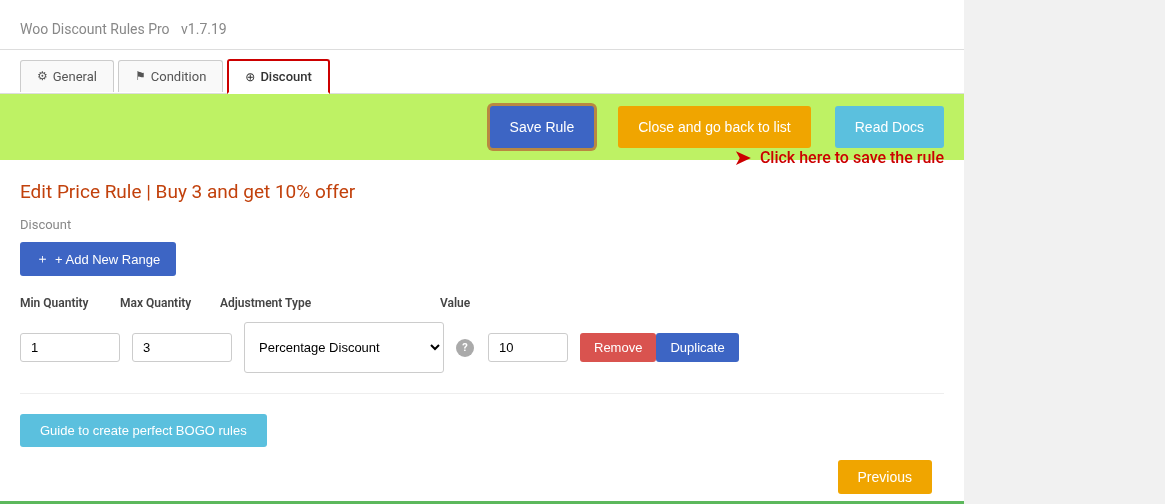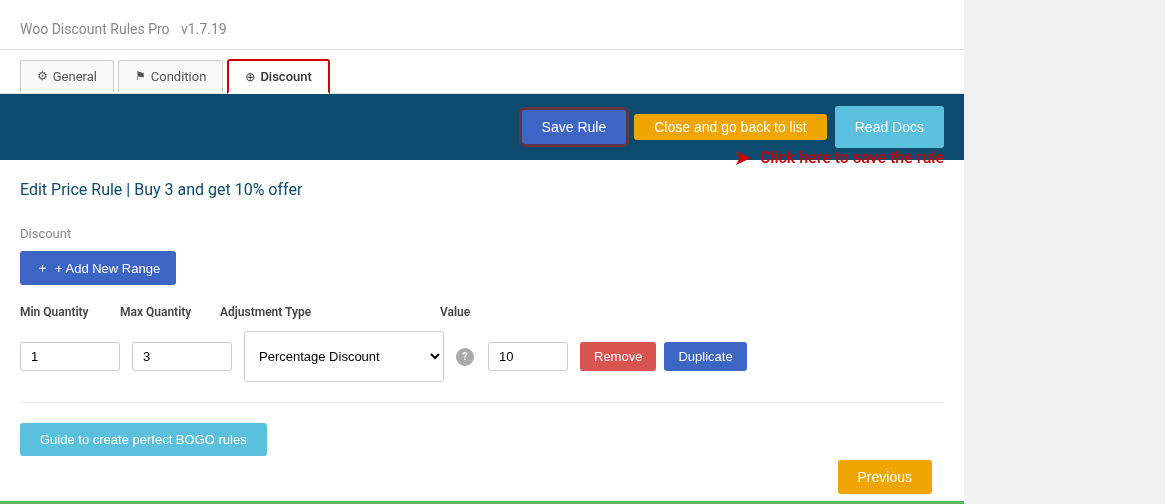--- a/index.html
+++ b/index.html
@@ -57,25 +57,24 @@
       color: #333;
       font-weight: 500;
       position: relative;
       bottom: -1px;
     }
     .tab-icon {
       font-size: 12px;
     }
     .action-bar {
       display: flex;
-      align-items: center;
       justify-content: flex-end;
       padding: 12px 20px;
-      gap: 8px;
-      background: #0c4a6e;
+      gap: 24px;
+      background: #bef264;
     }
     .btn-save-rule {
       background: #3d65c4;
       color: #fff;
       border: none;
       padding: 9px 20px;
       border-radius: 3px;
       cursor: pointer;
       font-size: 14px;
       font-weight: 500;
@@ -111,24 +110,24 @@
       right: 20px;
     }
     .arrow-icon {
       font-size: 22px;
       color: #cc0000;
     }
     .main-content {
       padding: 20px 20px;
     }
     .page-title {
-      font-size: 16px;
+      font-size: 19px;
       font-weight: 400;
-      color: #0c4a6e;
-      margin-bottom: 27px;
+      color: #c2410c;
+      margin-bottom: 14px;
     }
     .section-label {
       color: #888;
       font-size: 13px;
       margin-bottom: 10px;
     }
     .btn-add-range {
       background: #3d65c4;
       color: #fff;
       border: none;
@@ -145,21 +144,21 @@
       display: flex;
       align-items: flex-end;
       gap: 0;
       margin-bottom: 8px;
     }
     .col-min-qty { width: 100px; }
     .col-max-qty { width: 100px; }
     .col-adj-type { width: 200px; }
     .col-help { width: 20px; }
     .col-value { width: 80px; }
-    .col-actions { display: flex; gap: 8px; }
+    .col-actions { display: flex; }
     .col-label {
       font-size: 12px;
       font-weight: 600;
       color: #444;
       margin-bottom: 4px;
     }
     .discount-row {
       display: flex;
       align-items: center;
       gap: 12px;

